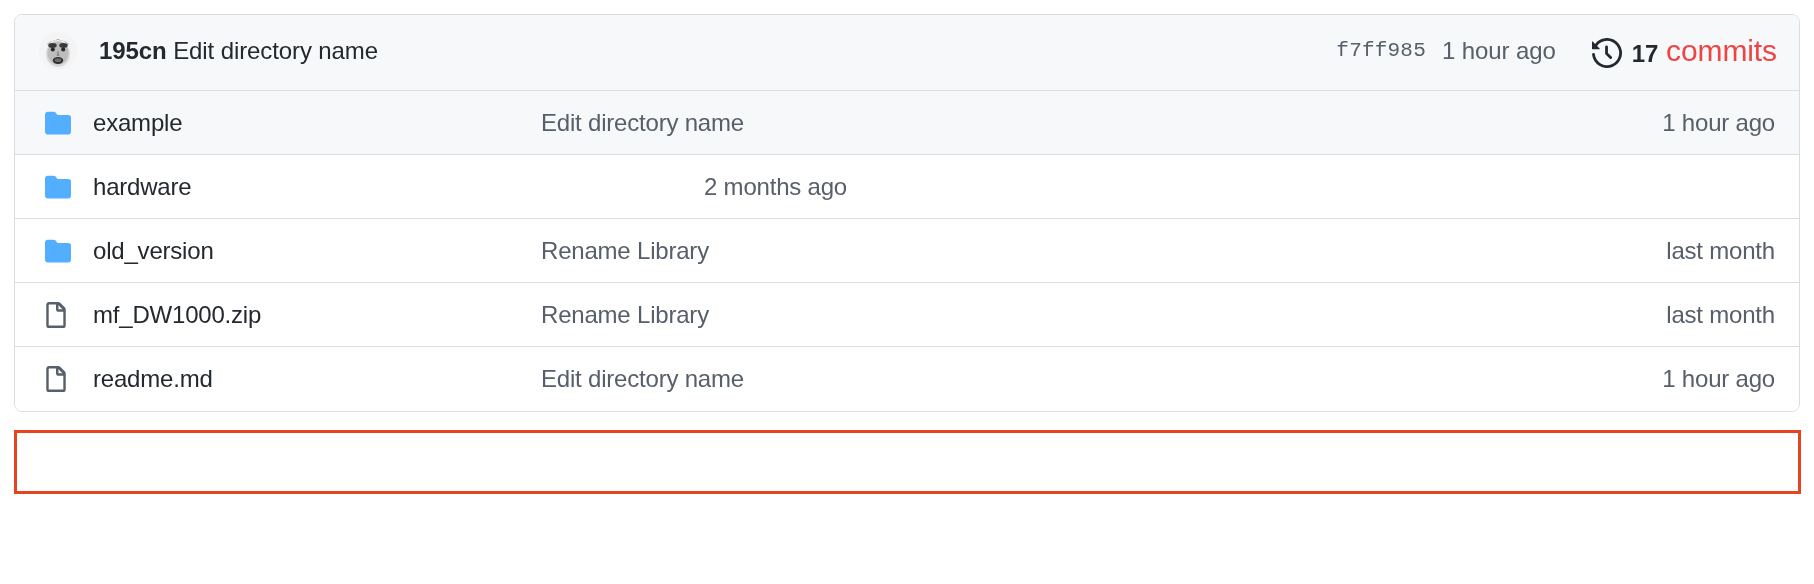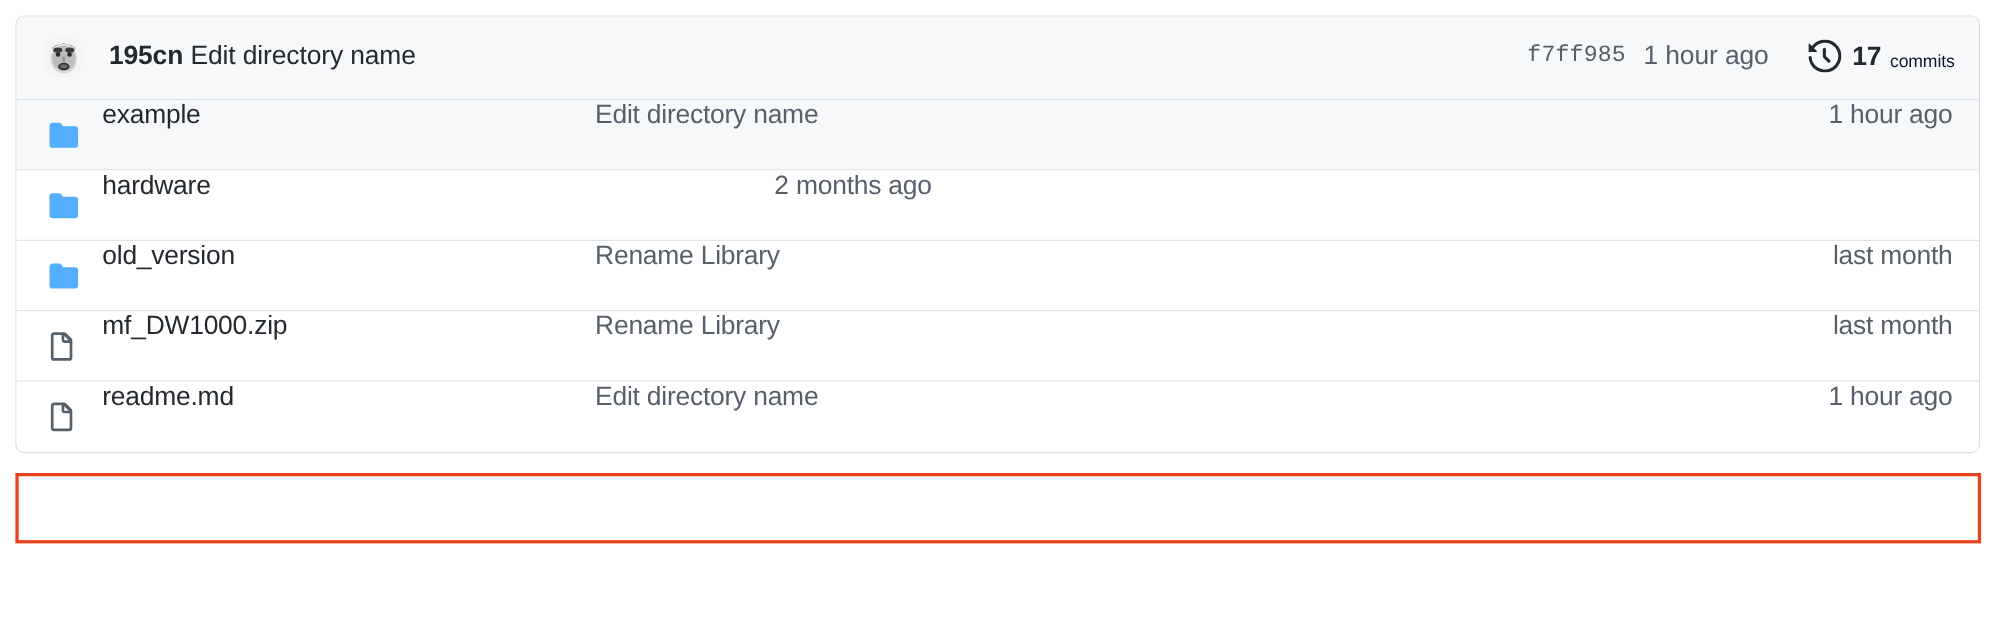--- a/index.html
+++ b/index.html
@@ -94,29 +94,30 @@
     flex: 0 0 auto;
   }
   .commits-count {
     font-size: 24px;
     font-weight: 700;
     color: #24292f;
     margin-left: 10px;
     letter-spacing: -0.2px;
   }
   .commits-word {
-    font-size: 16px;
-    color: #0f172a;
+    font-size: 30px;
+    color: #ef4444;
     margin-left: 8px;
     letter-spacing: -0.1px;
   }
 
   
   .file-row {
     display: flex;
+    align-items: center;
     height: 64px;
     border-bottom: 1px solid #d8dee4;
     background: #ffffff;
     box-sizing: border-box;
     position: relative;
   }
   .file-row.striped { background: #f6f8fa; }
   .file-row.last { border-bottom: none; }
 
   .cell-icon {

